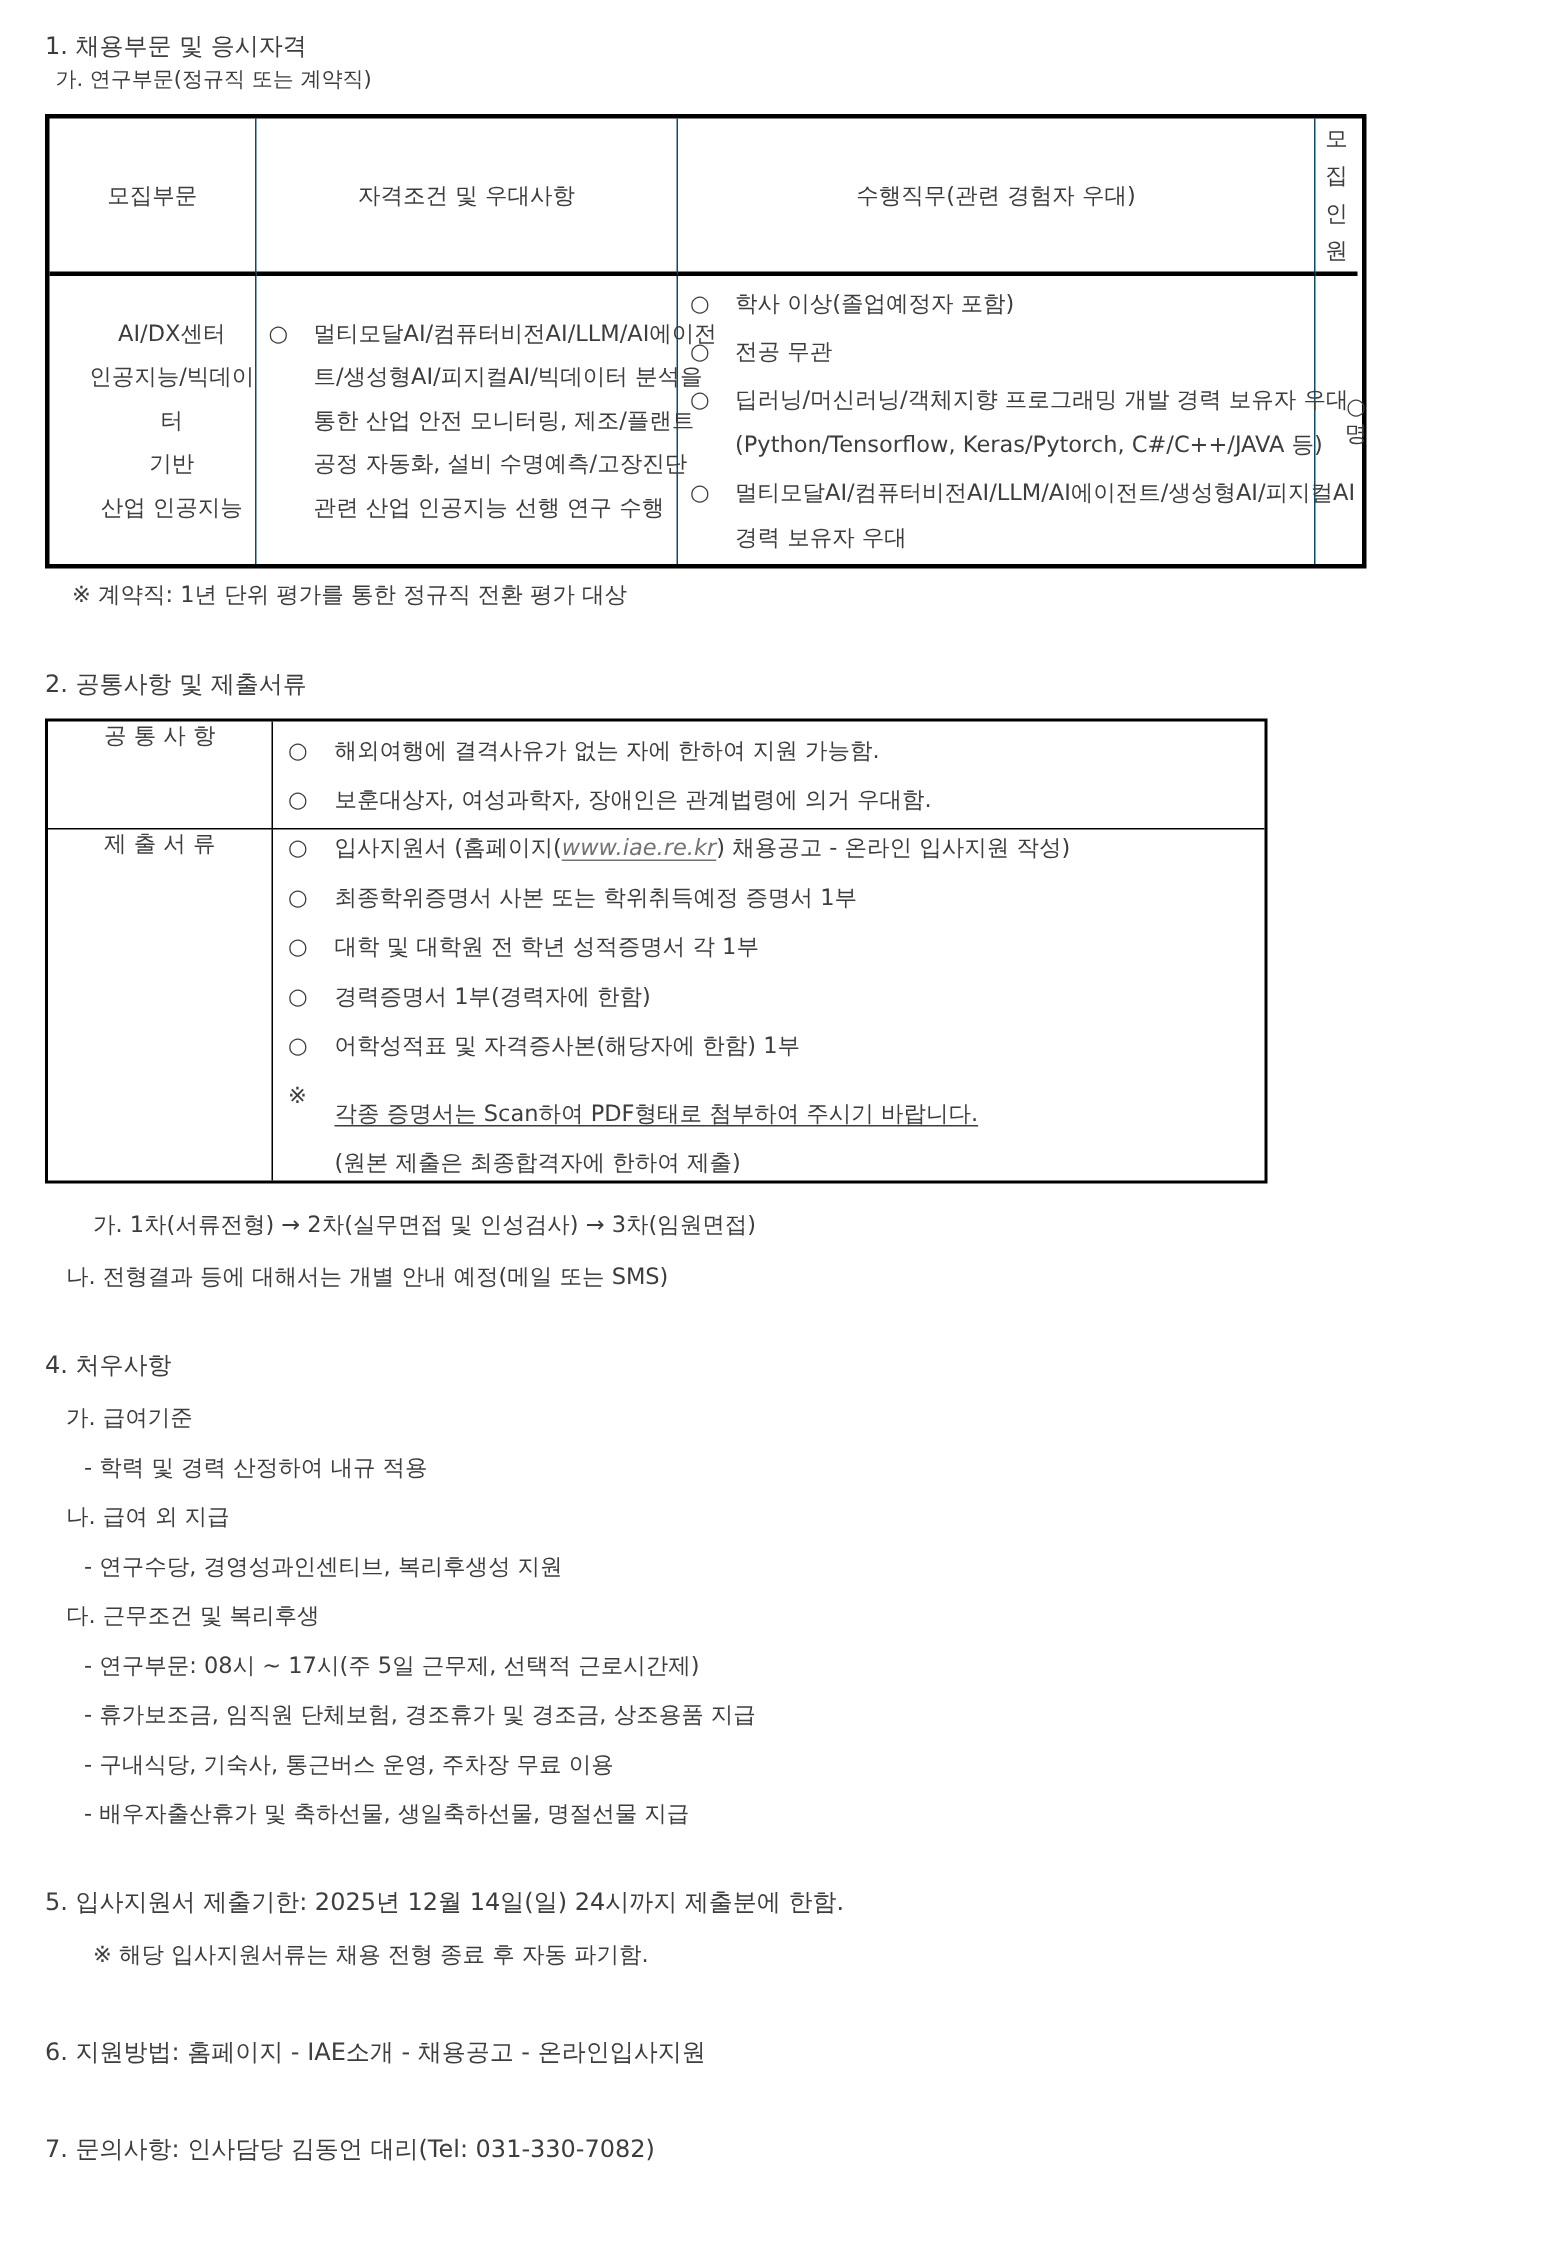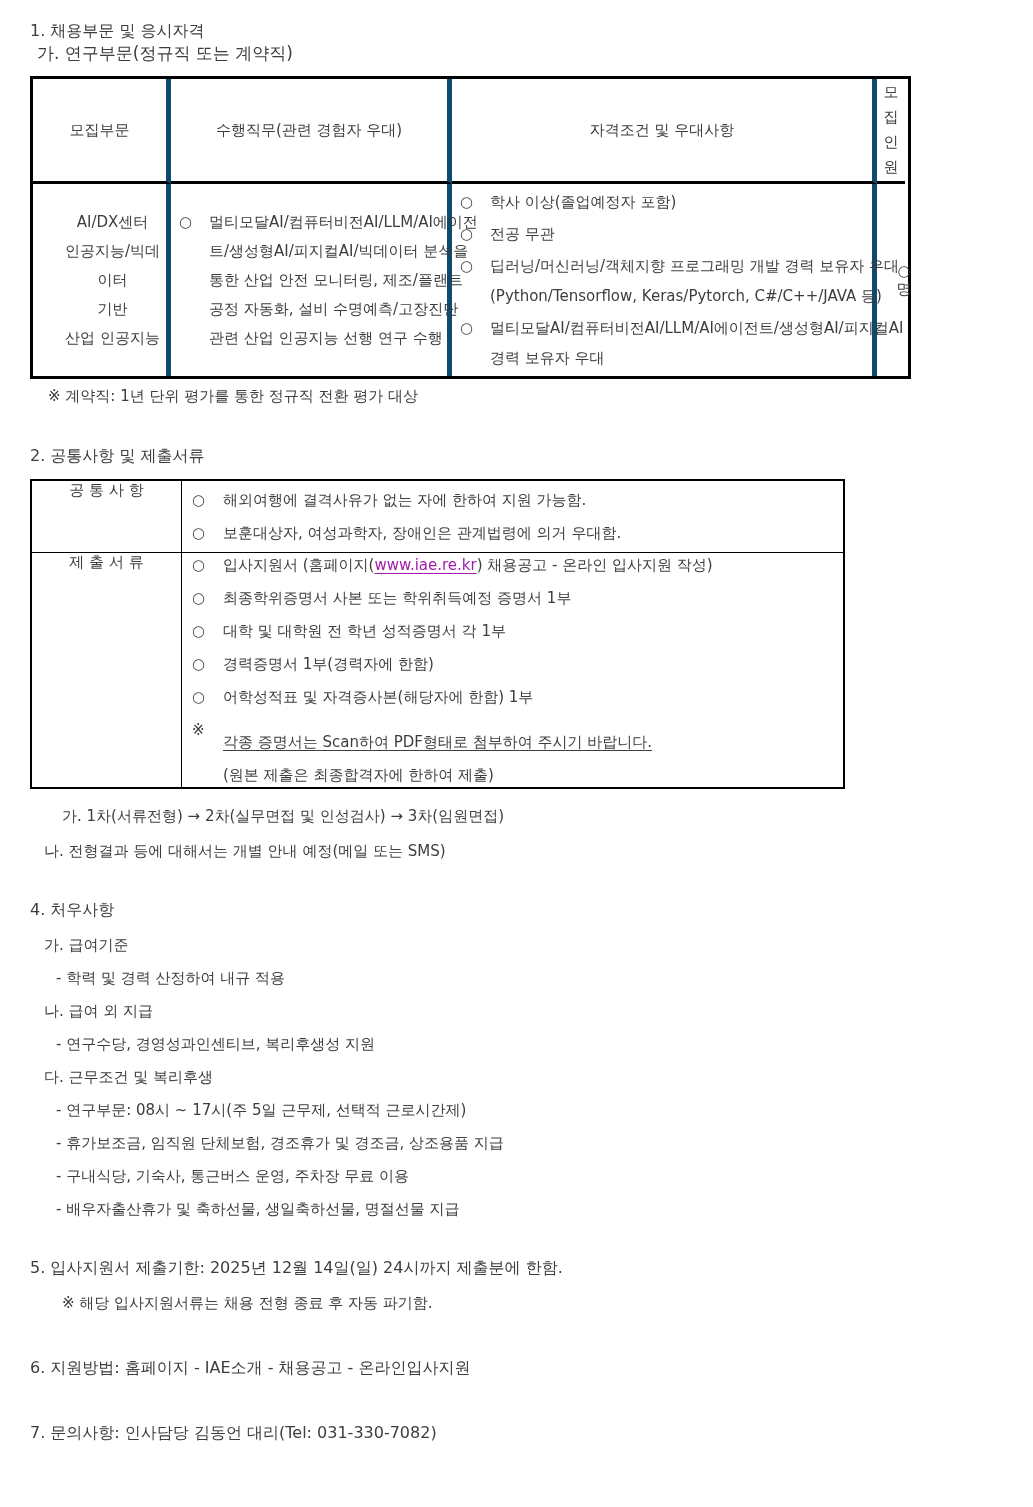--- a/index.html
+++ b/index.html
@@ -7,33 +7,33 @@
   body {
     width: 1033px; height: 1507px;
     font-family: "DejaVu Sans", "Liberation Sans", sans-serif;
     color: #3d3d3d;
     font-size: 15px;
     overflow: hidden;
   }
   .doc { padding: 20px 20px 0 30px; }
 
   .h-line { font-size: 16px; line-height: 22px; white-space: nowrap; }
-  .sub-line { font-size: 17px; line-height: 22px; margin-left: 7px; white-space: nowrap; }
+  .sub-line { font-size: 14px; line-height: 22px; margin-left: 7px; white-space: nowrap; }
   .body-line { font-size: 15px; line-height: 22px; white-space: nowrap; }
 
   
   .t1 {
     margin-top: 12px;
     width: 881px;
     border: 3px solid #000;
     display: grid;
     grid-template-columns: 138px 281px 425px 28px;
     grid-template-rows: 105px 192px;
   }
-  .t1 .cell { border-right: 5px solid #0c4a6e; }
+  .t1 .cell { border-right: 1px solid #0c4a6e; }
   .t1 .cell.last { border-right: none; }
   .t1 .hrow { border-bottom: 3px solid #000; display: flex; align-items: center; justify-content: center; text-align: center; }
   .t1 .vert { flex-direction: column; }
   .t1 .vert span { display: block; line-height: 25px; }
   .t1 .brow { display: flex; flex-direction: column; justify-content: center; padding-left: 26px; }
   .t1 .division { text-align: center; }
   .t1 .division div { line-height: 29px; }
   .t1 .duties { padding: 0 6px 0 8px; }
   .t1 .duties .bline { line-height: 29px; }
   .t1 .quals { padding: 0 6px 0 8px; }
@@ -57,21 +57,21 @@
     grid-template-columns: 150px 661px;
     grid-template-rows: 72px 234px;
   }
   .t2 .label { border-right: 1px solid #000; display: flex; justify-content: center; }
   .t2 .row1 { border-bottom: 1px solid #000; }
   .t2 .content { padding: 0 6px 0 10px; display: flex; flex-direction: column; justify-content: center; }
   .t2 .bline, .t2 .bullet { line-height: 33px; }
   .t2 .bullet { flex-basis: 31px; width: 31px; }
 
   .u { text-decoration: underline; text-underline-offset: 3px; margin-top: 12px; }
-  .link { text-decoration: underline; text-underline-offset: 3px; color: #a21caf; cursor: pointer; }
+  .link { text-decoration: underline; text-underline-offset: 3px; color: #737373; cursor: pointer; font-style: italic; }
 
   
   .mt-note { margin-top: 6px; margin-left: 18px; }
   .s2h { margin-top: 38px; }
   .s3h { margin-top: 28px; }
   .s3l1 { margin-top: 16px; margin-left: 32px; }
   .s3l2 { margin-top: 13px; margin-left: 14px; }
   .s4h { margin-top: 37px; }
   .s4first { margin-top: 13px; }
   .s4item { margin-top: 11px; }
@@ -88,24 +88,24 @@
 <div class="doc">
 
   <div class="h-line">1. 채용부문 및 응시자격</div>
   <div class="sub-line">가. 연구부문(정규직 또는 계약직)</div>
 
   <div class="t1">
     <div class="cell hrow">
       <span>모집부문</span>
     </div>
     <div class="cell hrow">
+      <span>자격조건 및 우대사항</span>
+    </div>
+    <div class="cell hrow">
       <span>수행직무(관련 경험자 우대)</span>
-    </div>
-    <div class="cell hrow">
-      <span>자격조건 및 우대사항</span>
     </div>
     <div class="cell hrow vert last">
       <span>모</span>
       <span>집</span>
       <span>인</span>
       <span>원</span>
     </div>
 
     <div class="cell brow division">
       <div>AI/DX센터</div>

